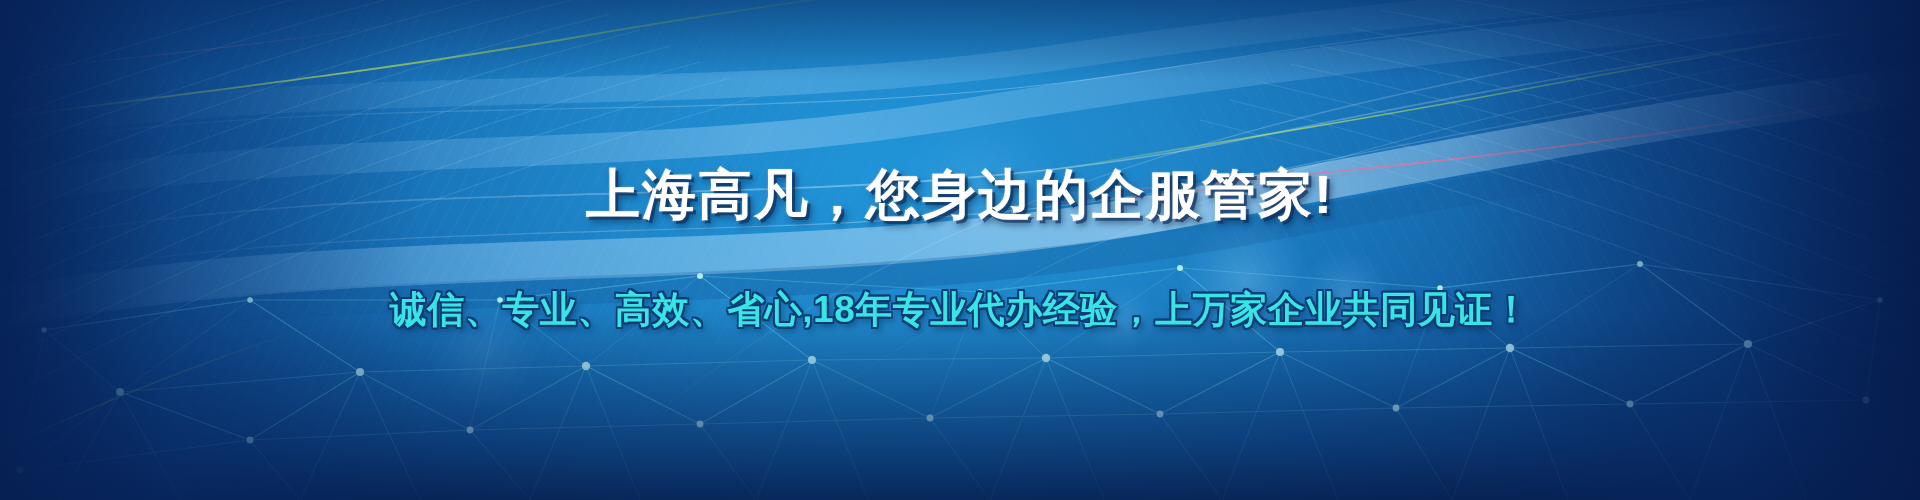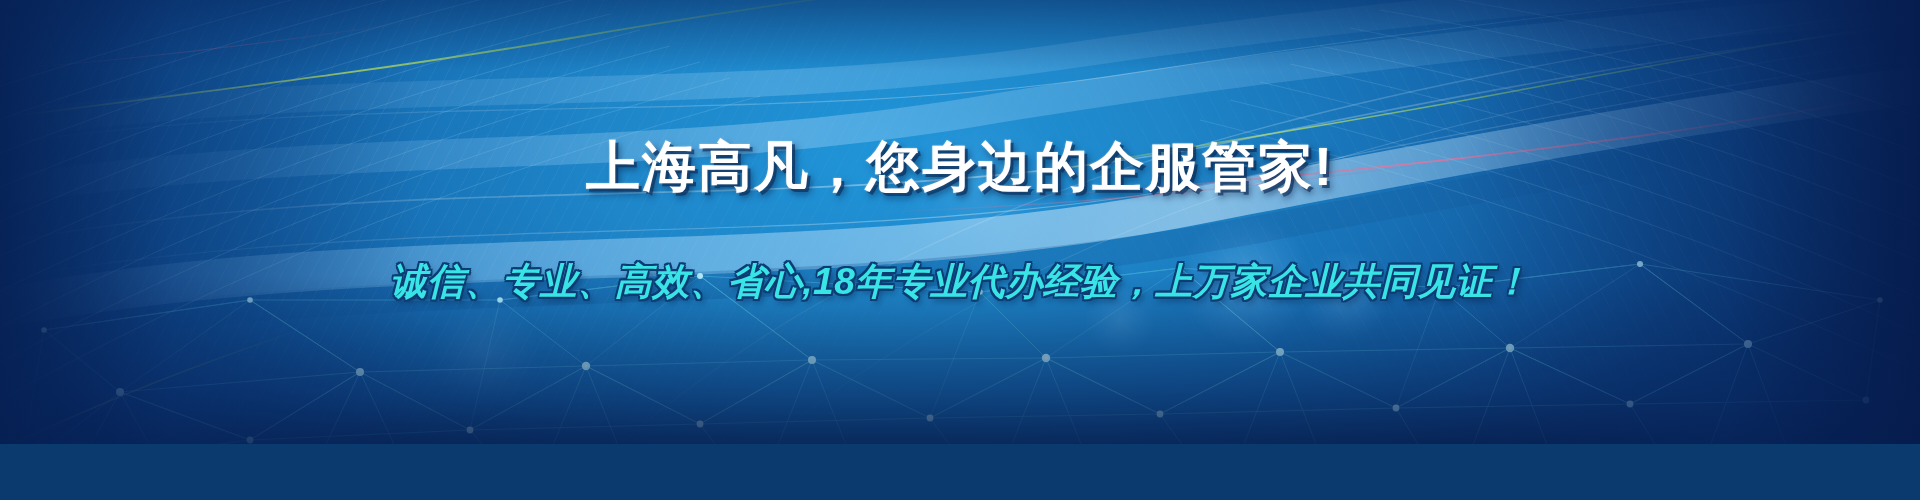--- a/index.html
+++ b/index.html
@@ -2,21 +2,21 @@
 <html><head>
 <meta charset="utf-8">
 <style>
   html,body{margin:0;padding:0;}
   body{
     width:1920px;height:500px;overflow:hidden;
     font-family:"Liberation Sans","DejaVu Sans",sans-serif;
     background:#0b3a6f;
   }
   .banner{
-    position:relative;width:1920px;height:444px;overflow:hidden;
+    position:relative;width:1920px;height:500px;overflow:hidden;
     background:
       radial-gradient(ellipse 1100px 620px at 46% 34%, #2094d8 0%, #1e86c9 26%, #176fb4 48%, #12589c 66%, #0e4585 80%, #0a3570 92%, #082c63 100%);
   }
   
   .vignette{
     position:absolute;inset:0;
     background:
       linear-gradient(90deg, rgba(6,32,84,.92) 0%, rgba(8,44,104,.45) 9%, rgba(10,60,120,0) 22%, rgba(10,60,120,0) 76%, rgba(8,42,100,.5) 90%, rgba(6,28,78,.95) 100%),
       linear-gradient(180deg, rgba(7,40,96,.55) 0%, rgba(10,60,120,0) 16%, rgba(10,60,120,0) 62%, rgba(6,30,82,.55) 88%, rgba(5,24,70,.8) 100%);
     pointer-events:none;
@@ -57,21 +57,20 @@
   .subline{
     margin-top:70px;
     font-size:37px;font-weight:bold;color:#39e4e6;letter-spacing:.5px;
     line-height:1;white-space:nowrap;
     text-shadow:
       -1.6px -1.6px 0 #0d3c75, 1.6px -1.6px 0 #0d3c75,
       -1.6px  1.6px 0 #0d3c75, 1.6px  1.6px 0 #0d3c75,
        0 -1.8px 0 #0d3c75, 0 1.8px 0 #0d3c75,
       -1.8px 0 0 #0d3c75, 1.8px 0 0 #0d3c75,
        3px 4px 6px rgba(5,28,66,.55);
-    font-style: italic;
   }
 </style>
 </head>
 <body>
 
 <div class="banner">
 
   <div class="glow" style="left:1180px;top:215px;width:130px;height:130px;"></div>
   <div class="glow" style="left:1300px;top:250px;width:90px;height:90px;opacity:.75;"></div>
   <div class="glow" style="left:1085px;top:285px;width:70px;height:70px;opacity:.6;"></div>

